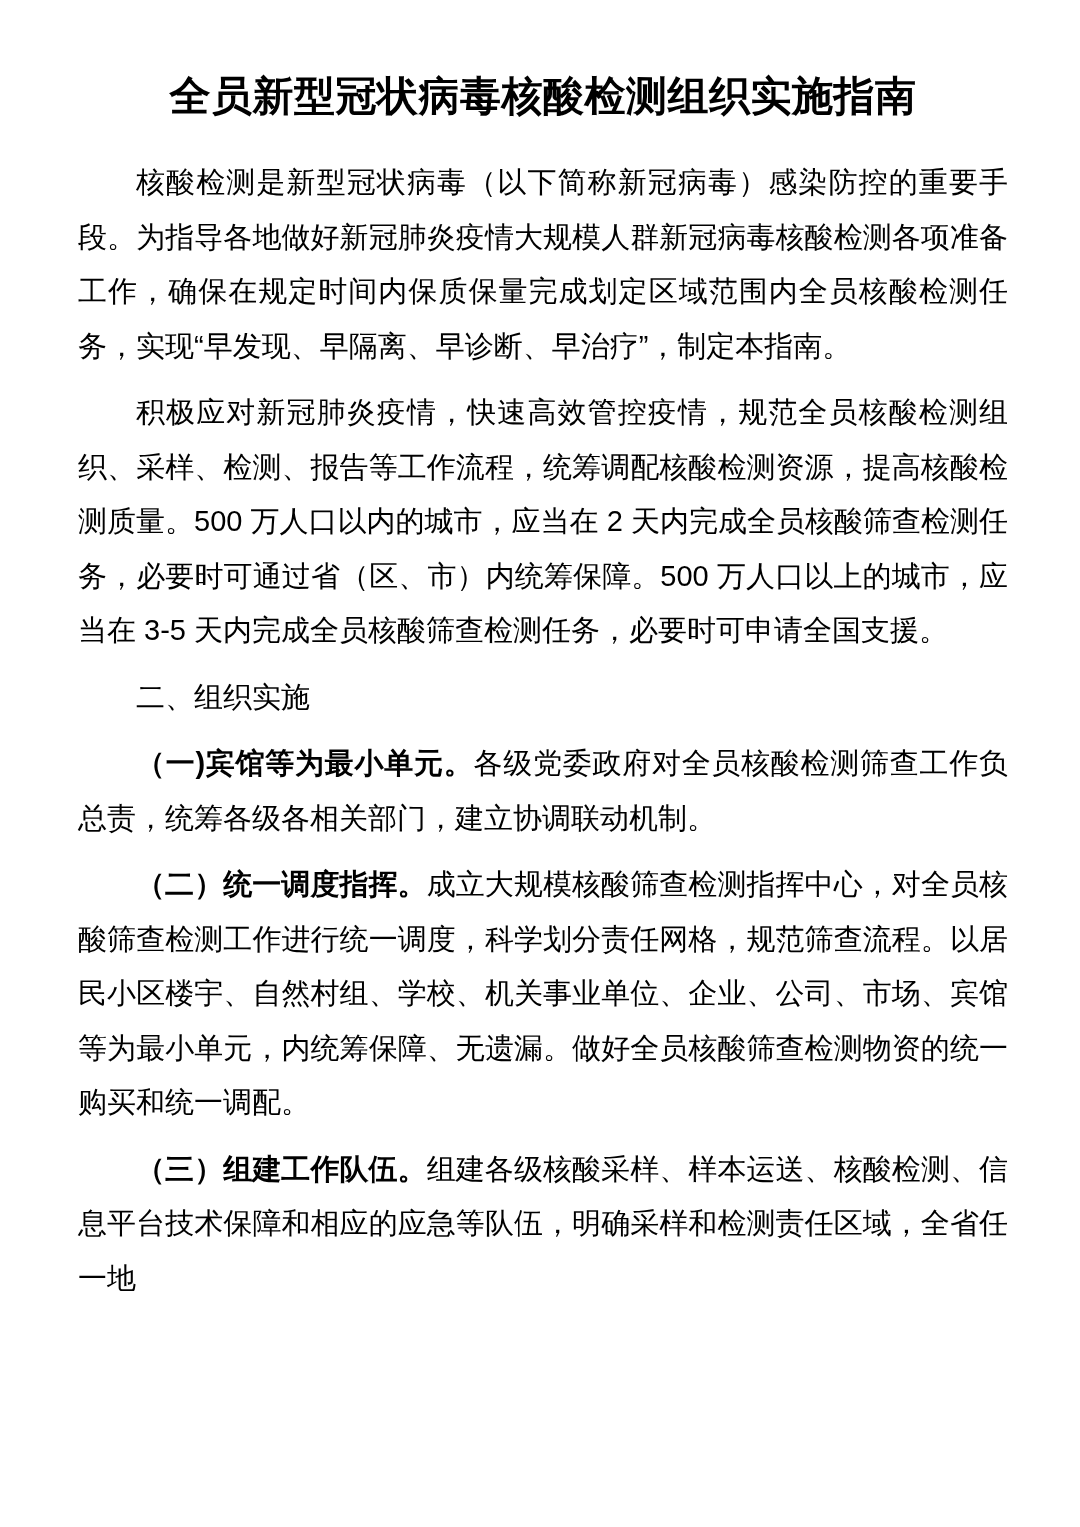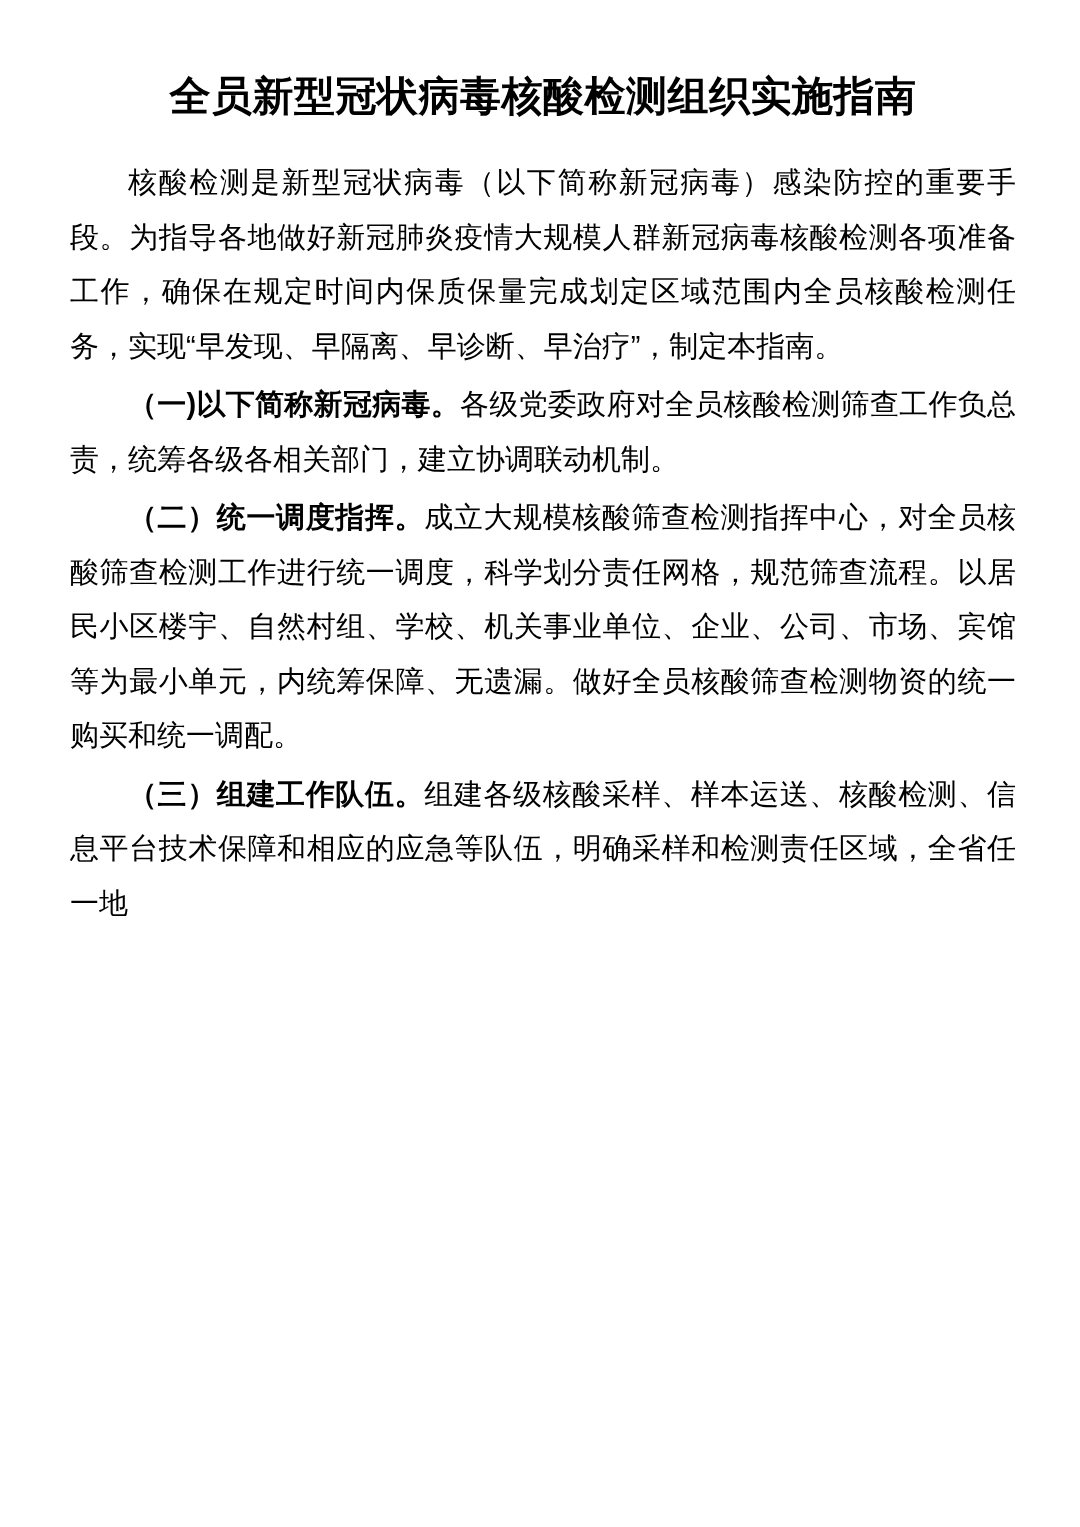--- a/index.html
+++ b/index.html
@@ -31,44 +31,46 @@
     letter-spacing: 0.5px;
   }
   .doc-body {
     margin-top: 34px;
     font-size: 29px;
     line-height: 54.5px;
     text-align: justify;
     text-justify: inter-character;
   }
   .doc-body p {
-    margin: 4px;
+    margin: 12px;
     padding: 0;
     text-indent: 2em;
   }
   .lead {
     font-weight: bold;
   }
 </style>
 </head>
 <body>
 
 <div class="page">
 
   <h1 class="doc-title">全员新型冠状病毒核酸检测组织实施指南</h1>
 
   <div class="doc-body">
 
     <p>核酸检测是新型冠状病毒（以下简称新冠病毒）感染防控的重要手段。为指导各地做好新冠肺炎疫情大规模人群新冠病毒核酸检测各项准备工作，确保在规定时间内保质保量完成划定区域范围内全员核酸检测任务，实现“早发现、早隔离、早诊断、早治疗”，制定本指南。</p>
 
 
+    <p>积极应对新冠肺炎疫情，快速高效管控疫情，规范全员核酸检测组织、采样、检测、报告等工作流程，统筹调配核酸检测资源，提高核酸检测质量。500 万人口以内的城市，应当在 2 天内完成全员核酸筛查检测任务，必要时可通过省（区、市）内统筹保障。500 万人口以上的城市，应当在 3-5 天内完成全员核酸筛查检测任务，必要时可申请全国支援。</p>
+
+    <p>二、组织实施</p>
 
 
-
-    <p><span class="lead">（一)以下简称新冠病毒。</span><span>各级党委政府对全员核酸检测筛查工作负总责，统筹各级各相关部门，建立协调联动机制。</span></p>
+    <p><span class="lead">（一)宾馆等为最小单元。</span><span>各级党委政府对全员核酸检测筛查工作负总责，统筹各级各相关部门，建立协调联动机制。</span></p>
 
     <p><span class="lead">（二）统一调度指挥。</span><span>成立大规模核酸筛查检测指挥中心，对全员核酸筛查检测工作进行统一调度，科学划分责任网格，规范筛查流程。以居民小区楼宇、自然村组、学校、机关事业单位、企业、公司、市场、宾馆等为最小单元，内统筹保障、无遗漏。做好全员核酸筛查检测物资的统一购买和统一调配。</span></p>
 
     <p><span class="lead">（三）组建工作队伍。</span><span>组建各级核酸采样、样本运送、核酸检测、信息平台技术保障和相应的应急等队伍，明确采样和检测责任区域，全省任一地</span></p>
 
   </div>
 
 </div>
 
 </body></html>

